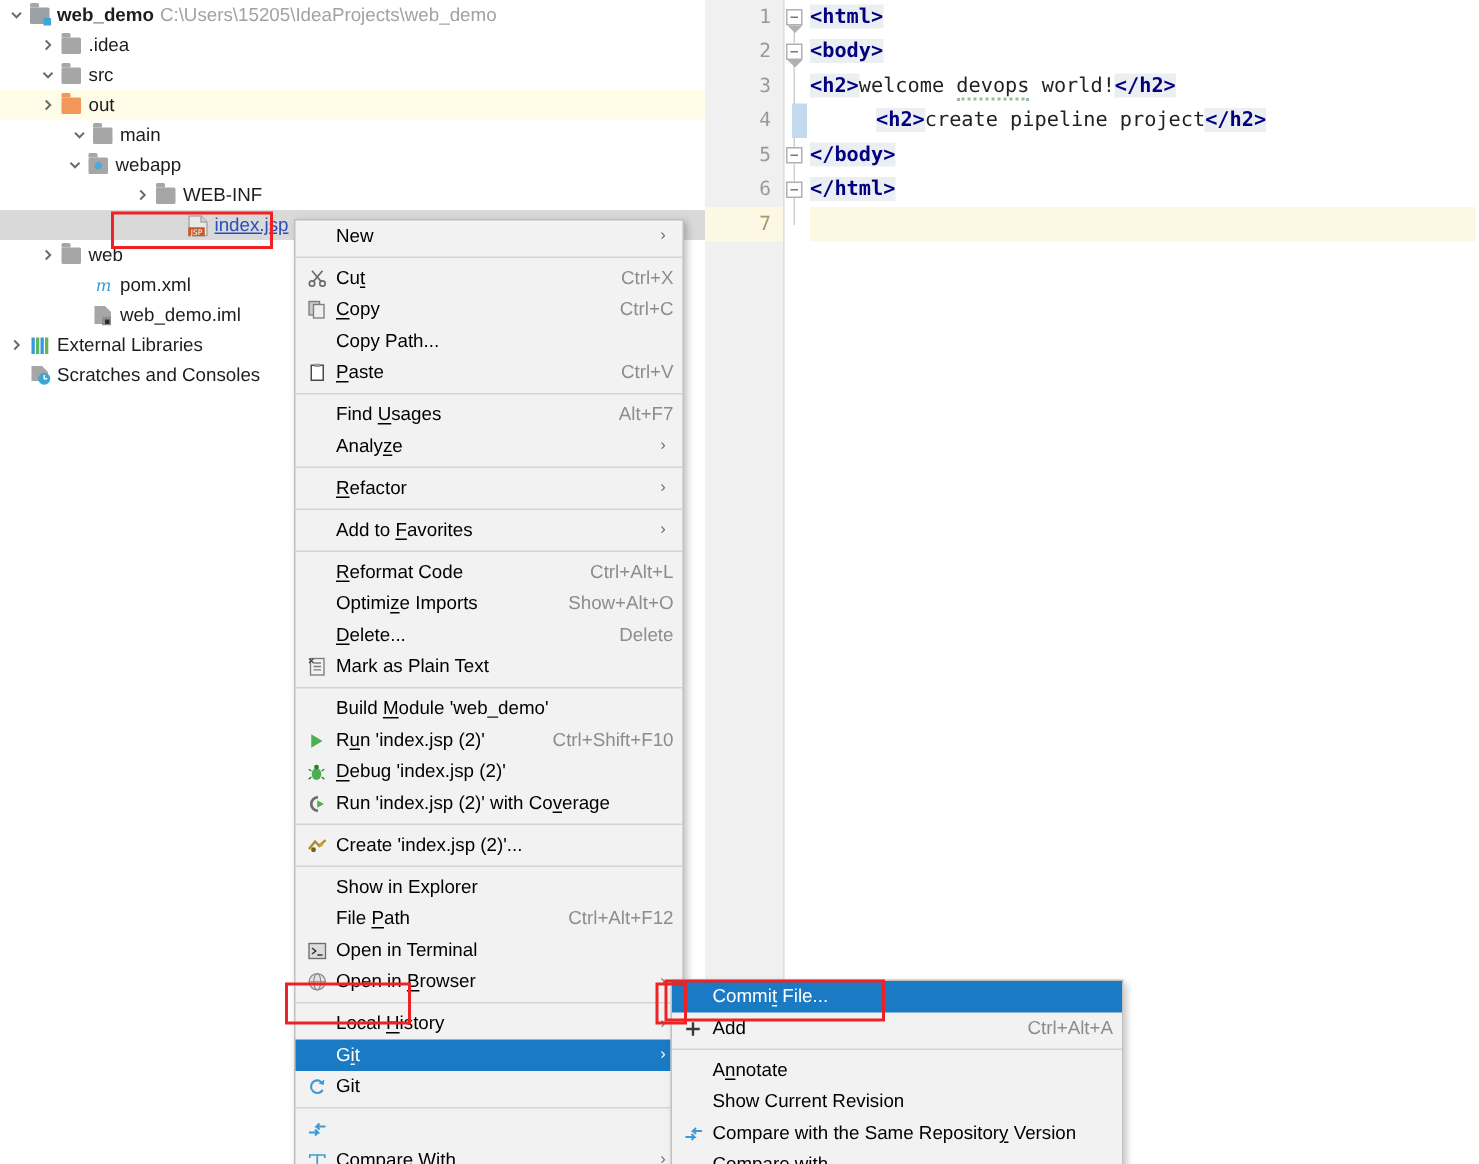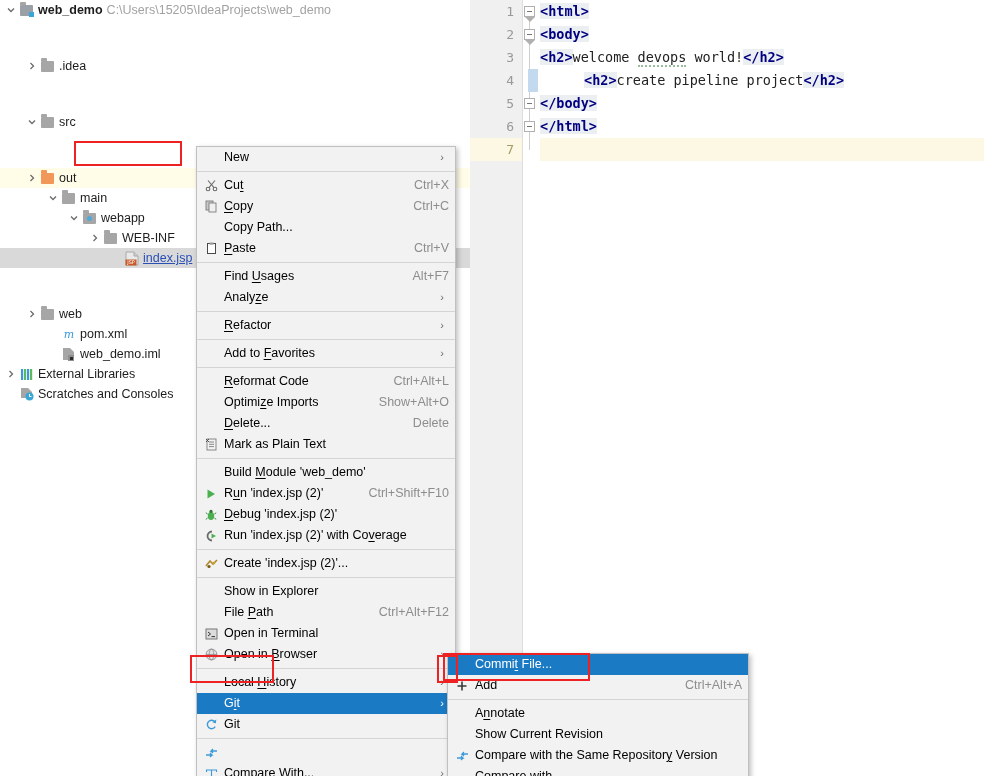--- a/index.html
+++ b/index.html
@@ -19,23 +19,23 @@
   .row.hl-yellow{background:#fffce8;}
   .row.sel{background:#d9d9d9;}
   .arrow{width:14px;flex:0 0 14px;display:inline-flex;align-items:center;justify-content:center;color:#7a7a7a;font-size:9px;}
   .arrow svg{display:block;}
   .ico{width:17px;flex:0 0 17px;display:inline-flex;align-items:center;justify-content:center;margin-right:3px;}
   .lbl{font-size:12.5px;color:#1d1d1d;}
   .lbl.bold{font-weight:bold;}
   .path{color:#a2a2a2;font-size:12.5px;margin-left:4px;}
   .lbl.jsp{color:#2a4fb7;text-decoration:underline;}
   .indent-1{padding-left:4px;}
-  .indent-2{padding-left:25px;margin-top:36px;}
+  .indent-2{padding-left:25px;}
   .indent-3{padding-left:46px;}
-  .indent-4{padding-left:67px;}
+  .indent-4{padding-left:43px;}
   .indent-5{padding-left:88px;}
   .indent-6{padding-left:109px;}
 
   
   .annot{position:absolute;border:2.5px solid #ee2222;pointer-events:none;z-index:60;}
 
   
   .editor{position:absolute;left:470px;top:0;width:516px;height:776px;background:#ffffff;}
   .gutter{position:absolute;left:0;top:0;width:52px;height:776px;background:#f0f0f0;border-right:1px solid #dedede;}
   .gutter .ln{height:23px;line-height:23px;text-align:right;padding-right:8px;color:#999999;

